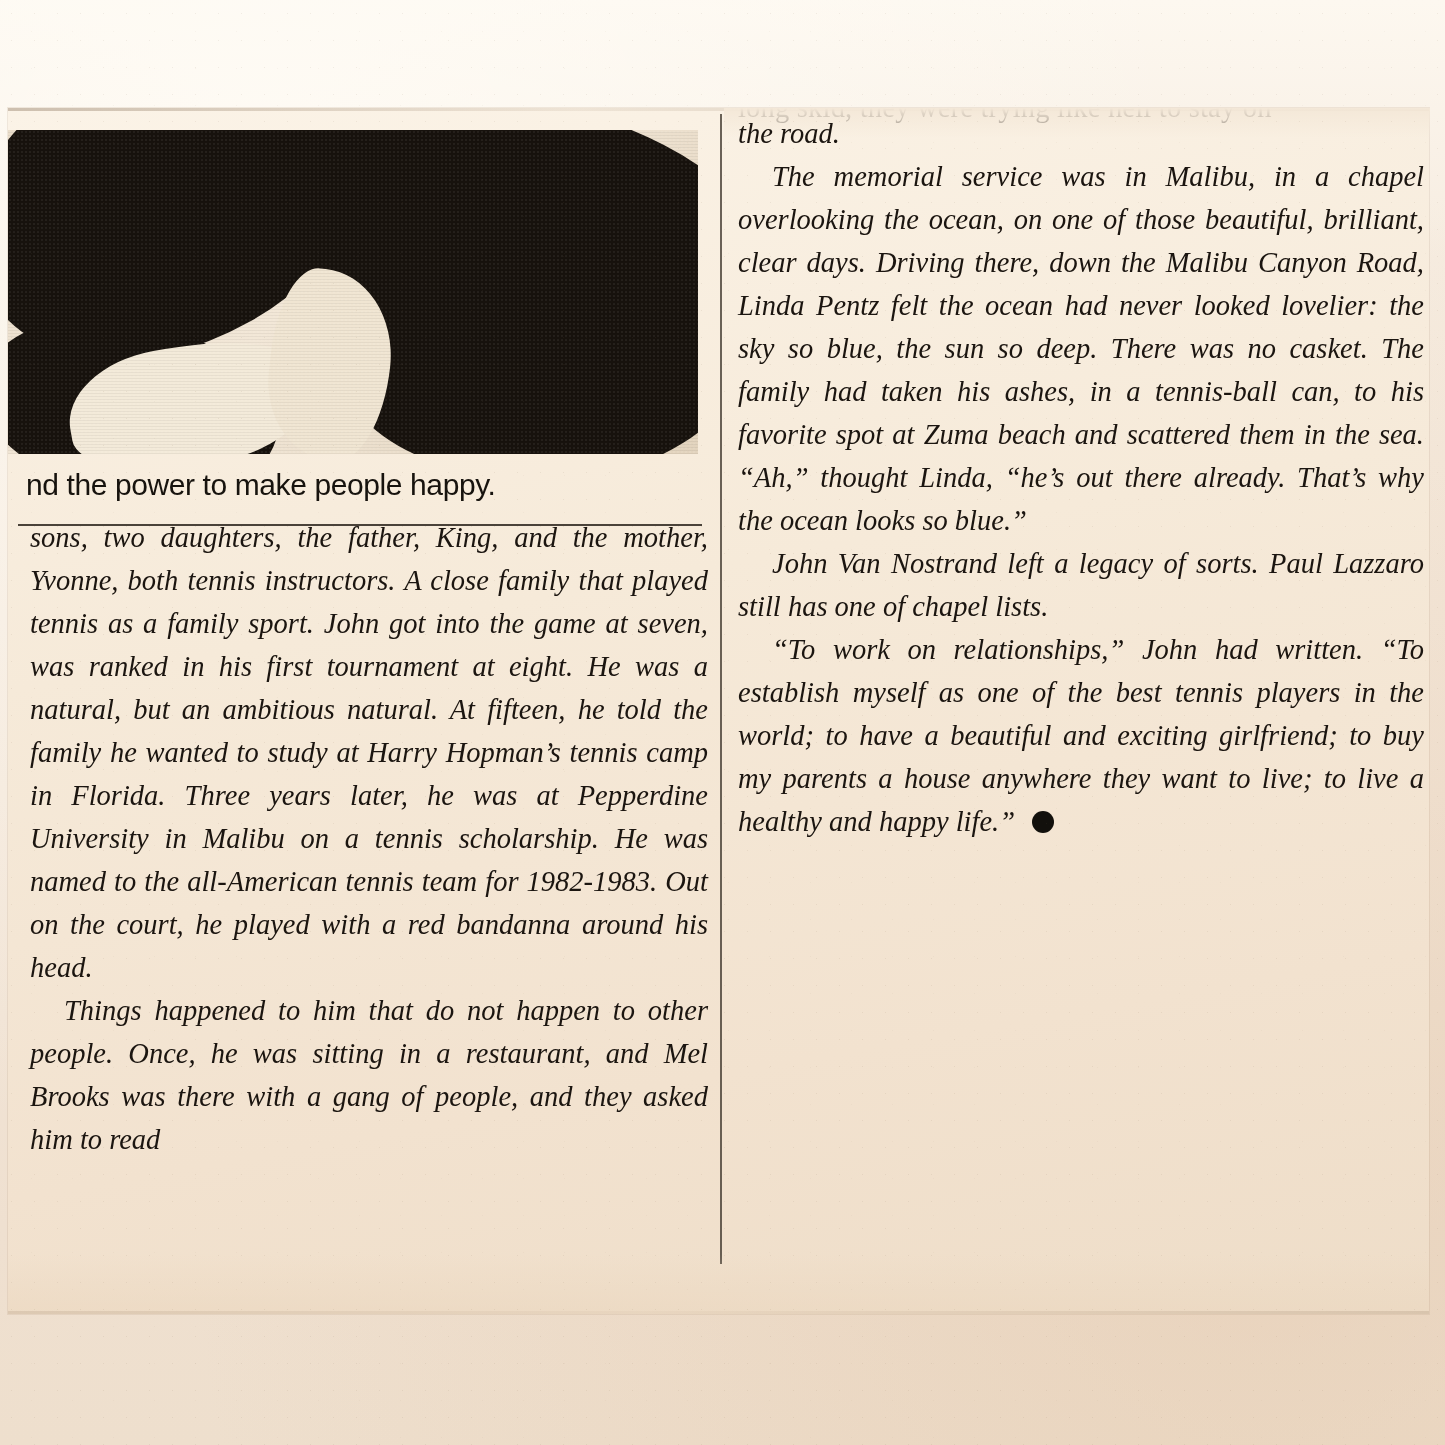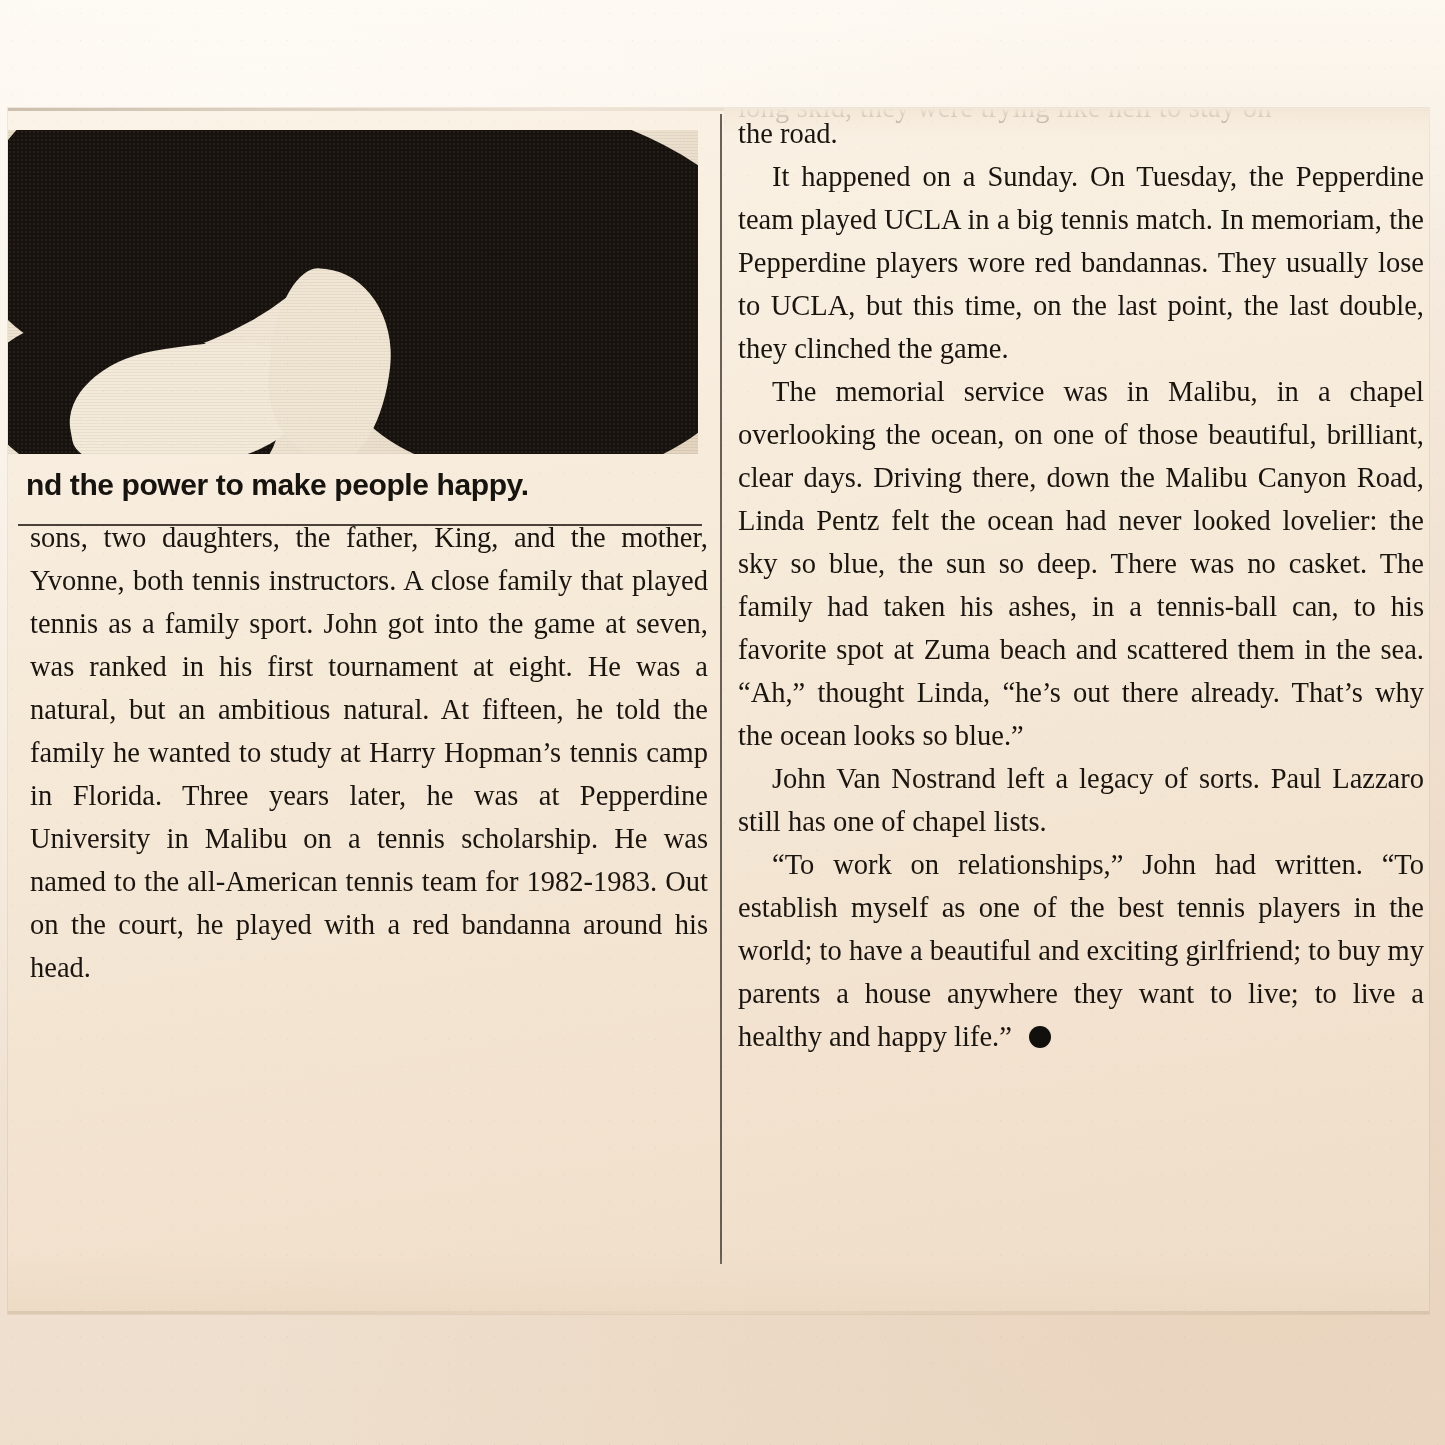--- a/index.html
+++ b/index.html
@@ -142,21 +142,21 @@
     pointer-events: none;
   }
 
   
   .headline {
     position: absolute;
     left: 18px;
     top: 360px;
     width: 680px;
     font-family: "Liberation Sans", sans-serif;
-    font-weight: bold;
+    font-weight: normal;
     font-size: 30px;
     letter-spacing: -0.4px;
     color: #17130e;
     white-space: nowrap;
   }
   .rule-under-headline {
     position: absolute;
     left: 10px;
     top: 416px;
     width: 684px;
@@ -181,20 +181,21 @@
     position: absolute;
     font-family: "Liberation Serif", serif;
     color: #1b1510;
     font-size: 28.5px;
     line-height: 43px;
     text-align: justify;
     text-justify: inter-word;
   }
   .col p {
     margin: 0;
+    font-style: italic;
   }
   .col p + p {
     text-indent: 34px;
   }
   .col-left {
     left: 22px;
     top: 408px;
     width: 678px;
   }
   .col-right {
@@ -289,30 +290,30 @@
       <div class="grain"></div>
     </div>
 
     <div class="headline">nd the power to make people happy.</div>
     <div class="rule-under-headline"></div>
 
     <div class="col-divider"></div>
 
     <div class="col col-left">
       <p>sons, two daughters, the father, King, and the mother, Yvonne, both tennis instructors. A close family that played tennis as a family sport. John got into the game at seven, was ranked in his first tournament at eight. He was a natural, but an ambitious natural. At fifteen, he told the family he wanted to study at Harry Hopman’s tennis camp in Florida. Three years later, he was at Pepperdine University in Malibu on a tennis scholarship. He was named to the all-American tennis team for 1982-1983. Out on the court, he played with a red bandanna around his head.</p>
+      <p>Things happened to him that do not happen to other people. Once, he was sitting in a restaurant, and Mel Brooks was there with a gang of people, and they asked him to read</p>
     </div>
 
     <div class="cut-line">
       <span>long skid, they were trying like hell to stay on</span>
     </div>
     <div class="fade-mask"></div>
 
     <div class="col col-right">
       <p>the road.</p>
-      <p>It happened on a Sunday. On Tuesday, the Pepperdine team played UCLA in a big tennis match. In memoriam, the Pepperdine players wore red bandannas. They usually lose to UCLA, but this time, on the last point, the last double, they clinched the game.</p>
       <p>The memorial service was in Malibu, in a chapel overlooking the ocean, on one of those beautiful, brilliant, clear days. Driving there, down the Malibu Canyon Road, Linda Pentz felt the ocean had never looked lovelier: the sky so blue, the sun so deep. There was no casket. The family had taken his ashes, in a tennis-ball can, to his favorite spot at Zuma beach and scattered them in the sea. “Ah,” thought Linda, “he’s out there already. That’s why the ocean looks so blue.”</p>
       <p>John Van Nostrand left a legacy of sorts. Paul Lazzaro still has one of chapel lists.</p>
       <p class="end-line">
         <span>“To work on relationships,” John had written. “To establish myself as one of the best tennis players in the world; to have a beautiful and exciting girlfriend; to buy my parents a house anywhere they want to live; to live a healthy and happy life.”</span>
         <span class="end-dot"></span>
       </p>
     </div>
 
     <div class="bottom-blank"></div>
   </div>

